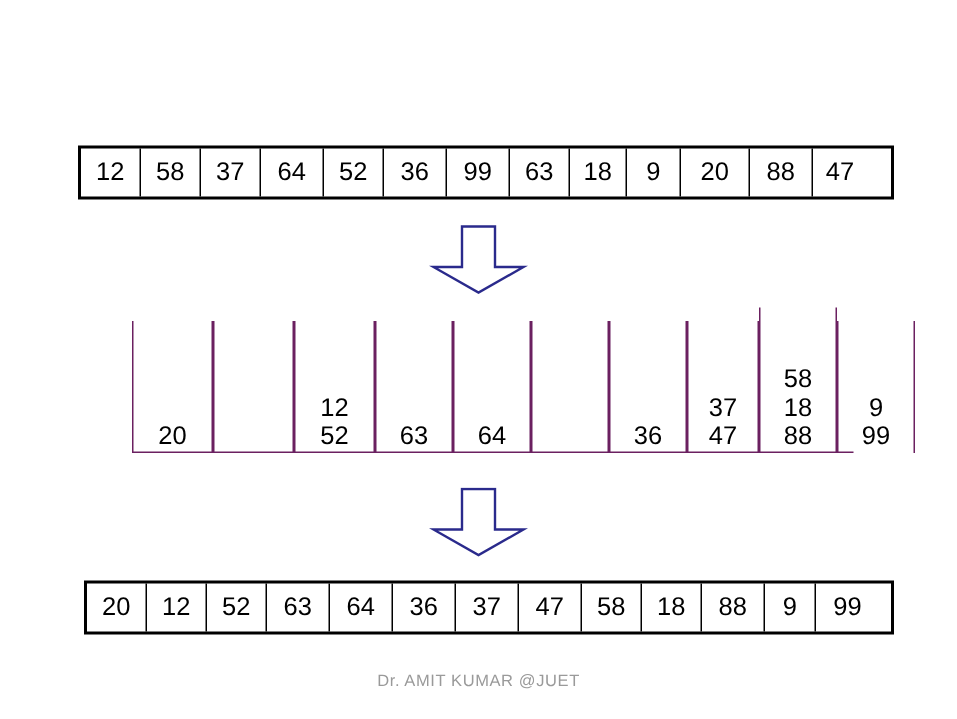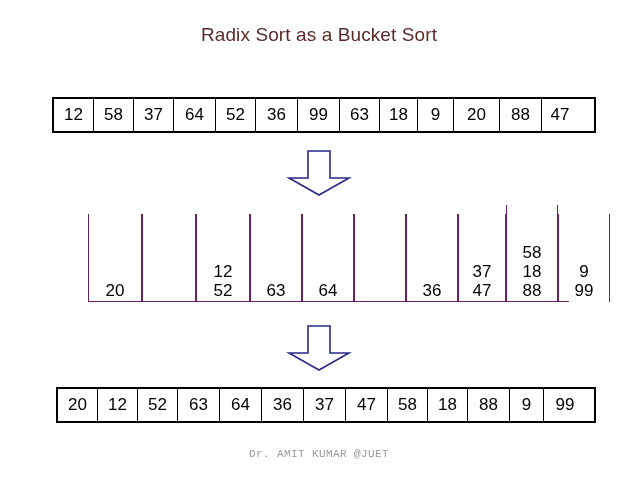--- a/index.html
+++ b/index.html
@@ -110,28 +110,26 @@
   
   #footer {
     position: absolute;
     left: 0;
     top: 448px;
     width: 638px;
     text-align: center;
     font-size: 11px;
     color: #9a9a9a;
     letter-spacing: 0.4px;
-    font-family: Liberation Mono, monospace;
   }
 </style>
 </head>
 <body>
 
 <div id="title-block">
-  <div id="main-title">Radix Sort as a Bucket Sort</div>
 </div>
 
 <div class="array-row" id="array-input">
     <div class="array-cell" style="width: 40px;">12</div>
     <div class="array-cell" style="width: 40px;">58</div>
     <div class="array-cell" style="width: 40px;">37</div>
     <div class="array-cell" style="width: 42px;">64</div>
     <div class="array-cell" style="width: 40px;">52</div>
     <div class="array-cell" style="width: 42px;">36</div>
     <div class="array-cell" style="width: 42px;">99</div>

